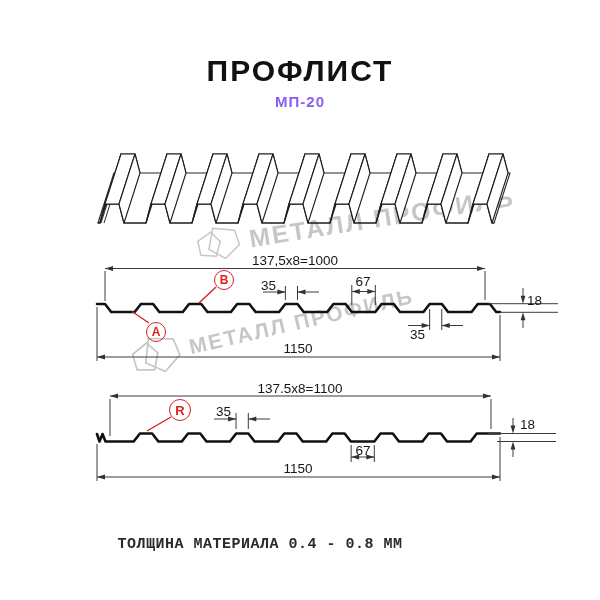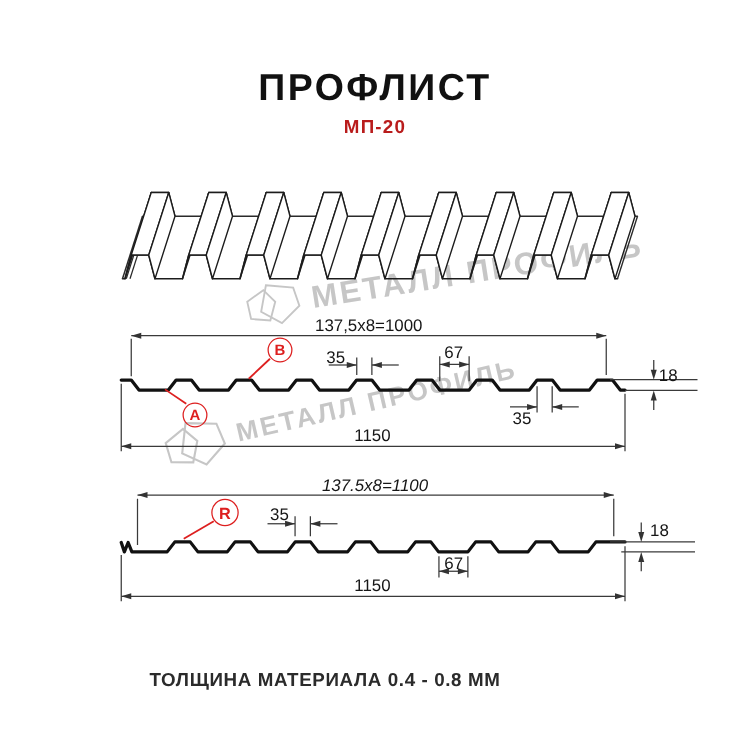--- a/index.html
+++ b/index.html
@@ -1,23 +1,23 @@
 <!DOCTYPE html>
 <html><head>
 <meta charset="utf-8">
 <style>
   html,body{margin:0;padding:0;background:#fff;}
   #canvas{position:relative;width:600px;height:600px;background:#ffffff;overflow:hidden;
           font-family:"Liberation Sans",sans-serif;color:#1a1a1a;}
   .title{position:absolute;top:54px;left:0;width:600px;text-align:center;
          font-size:30px;font-weight:700;letter-spacing:2px;color:#111;}
   .subtitle{position:absolute;top:93px;left:0;width:600px;text-align:center;
-            font-size:15px;font-weight:600;letter-spacing:1px;color:#b91c1c;}
+            font-size:15px;font-weight:600;letter-spacing:1px;color:#8b5cf6;}
   .footer{position:absolute;top:536px;left:0;width:520px;text-align:center;
-          font-size:15px;font-weight:600;letter-spacing:.5px;color:#2b2b2b;}
+          font-size:15px;font-weight:600;letter-spacing:.5px;color:#2b2b2b;font-family:Liberation Mono, monospace;}
   .wm{position:absolute;display:flex;align-items:center;gap:8px;color:#8f8f8f;opacity:.5;
       font-weight:700;white-space:nowrap;z-index:1;transform-origin:left center;}
   .wm .wm-text{letter-spacing:2px;}
   #wm1{left:196px;top:228px;font-size:25px;transform:rotate(-9deg);}
   #wm2{left:131px;top:340px;font-size:21px;transform:rotate(-13deg);}
   #tech-svg{position:absolute;left:0;top:0;z-index:2;}
   .dim{position:absolute;z-index:3;font-size:13.5px;color:#161616;white-space:nowrap;}
   .dim.center{transform:translateX(-50%);}
   .badge{position:absolute;z-index:3;width:18px;height:18px;border:1.7px solid #dd1f1f;
          border-radius:50%;color:#dd1f1f;font-size:12px;font-weight:700;
@@ -150,21 +150,21 @@
 
   <div class="dim center" style="left:295px;top:253px;">137,5x8=1000</div>
   <div class="dim" style="left:261px;top:278px;">35</div>
   <div class="dim center" style="left:363px;top:274px;">67</div>
   <div class="dim" style="left:527px;top:293px;">18</div>
   <div class="dim" style="left:410px;top:327px;">35</div>
   <div class="dim center" style="left:298px;top:341px;">1150</div>
   <div class="badge" style="left:146px;top:322px;">A</div>
   <div class="badge" style="left:214px;top:270px;">B</div>
 
-  <div class="dim center" style="left:300px;top:381px;font-style:italic;">137.5x8=1100</div>
+  <div class="dim center" style="left:300px;top:381px;">137.5x8=1100</div>
   <div class="dim" style="left:216px;top:404px;">35</div>
   <div class="dim center" style="left:363px;top:443px;">67</div>
   <div class="dim" style="left:520px;top:417px;">18</div>
   <div class="dim center" style="left:298px;top:461px;">1150</div>
   <div class="badge big" style="left:169px;top:399px;">R</div>
 
   <div class="footer">ТОЛЩИНА МАТЕРИАЛА 0.4 - 0.8 ММ</div>
 </div>
 
 </body></html>

